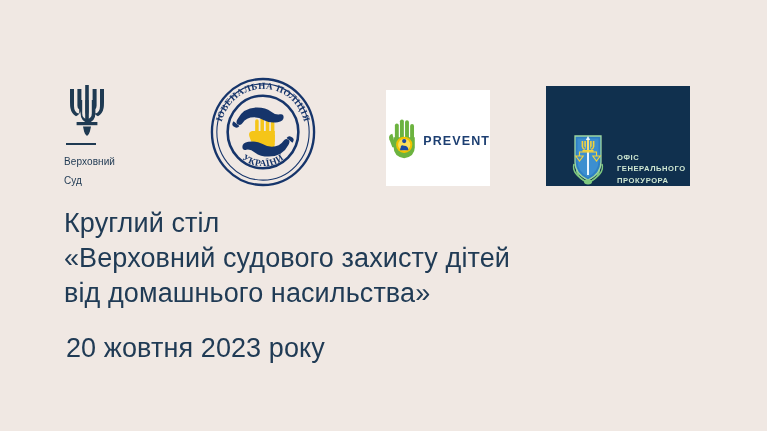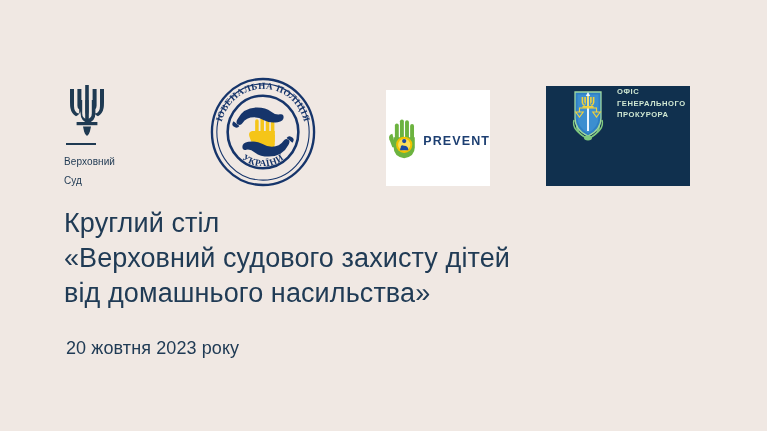--- a/index.html
+++ b/index.html
@@ -78,21 +78,21 @@
     font-family: "Liberation Sans", sans-serif;
   }
 
   
   #logo-prosecutor { left: 546px; top: 10px; }
   .pg-panel {
     width: 144px;
     height: 100px;
     background: #10304E;
     display: flex;
-    align-items: flex-start;
+    align-items: flex-end;
     padding-left: 22px;
     box-sizing: border-box;
   }
   .pg-emblem { width: 40px; height: 56px; flex: none; }
   .pg-text {
     margin-left: 9px;
     color: #CFE7D2;
     font-size: 7.6px;
     font-weight: bold;
     line-height: 11.5px;
@@ -110,21 +110,21 @@
     line-height: 35px;
     letter-spacing: .1px;
     white-space: pre-line;
     font-family: "Liberation Sans", sans-serif;
   }
   .date {
     position: absolute;
     left: 66px;
     top: 336px;
     color: #203B55;
-    font-size: 18px;
+    font-size: 27px;
     line-height: 24px;
     letter-spacing: .1px;
   }
 </style>
 </head>
 <body>
 
 <div class="slide">
 
   <div class="logo-strip">

